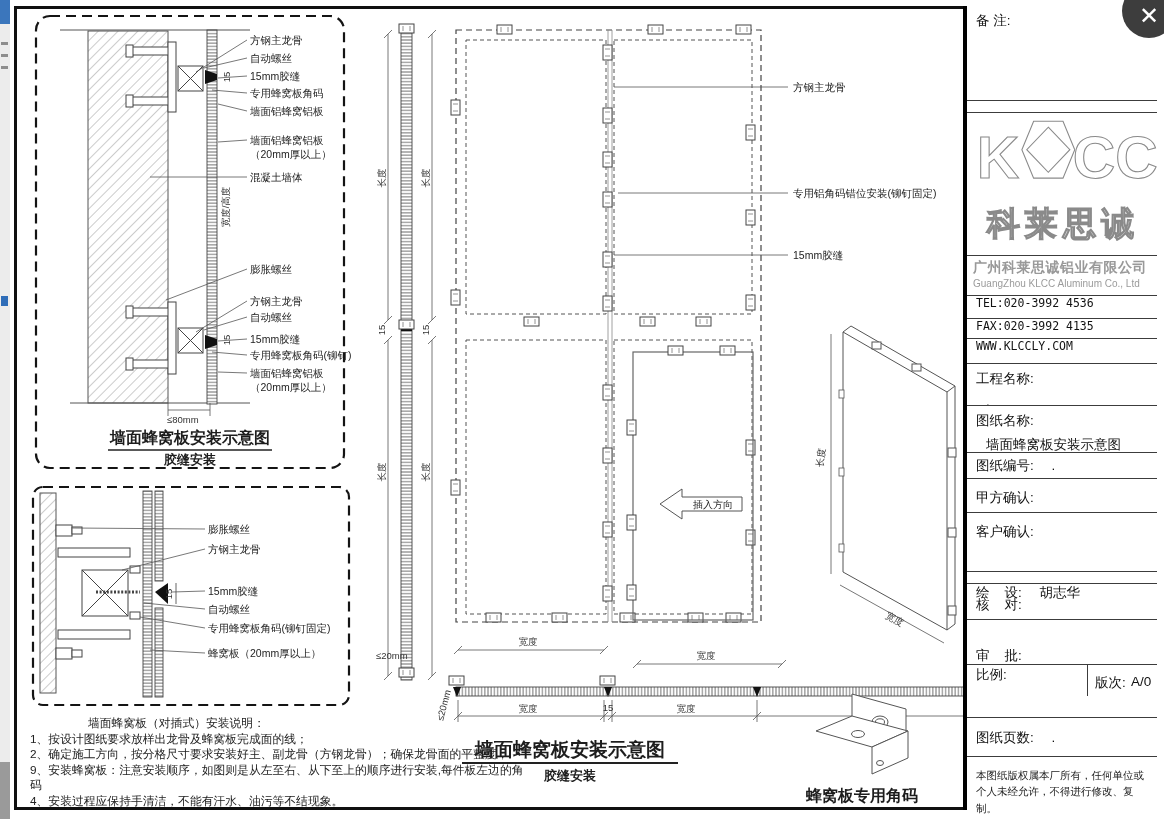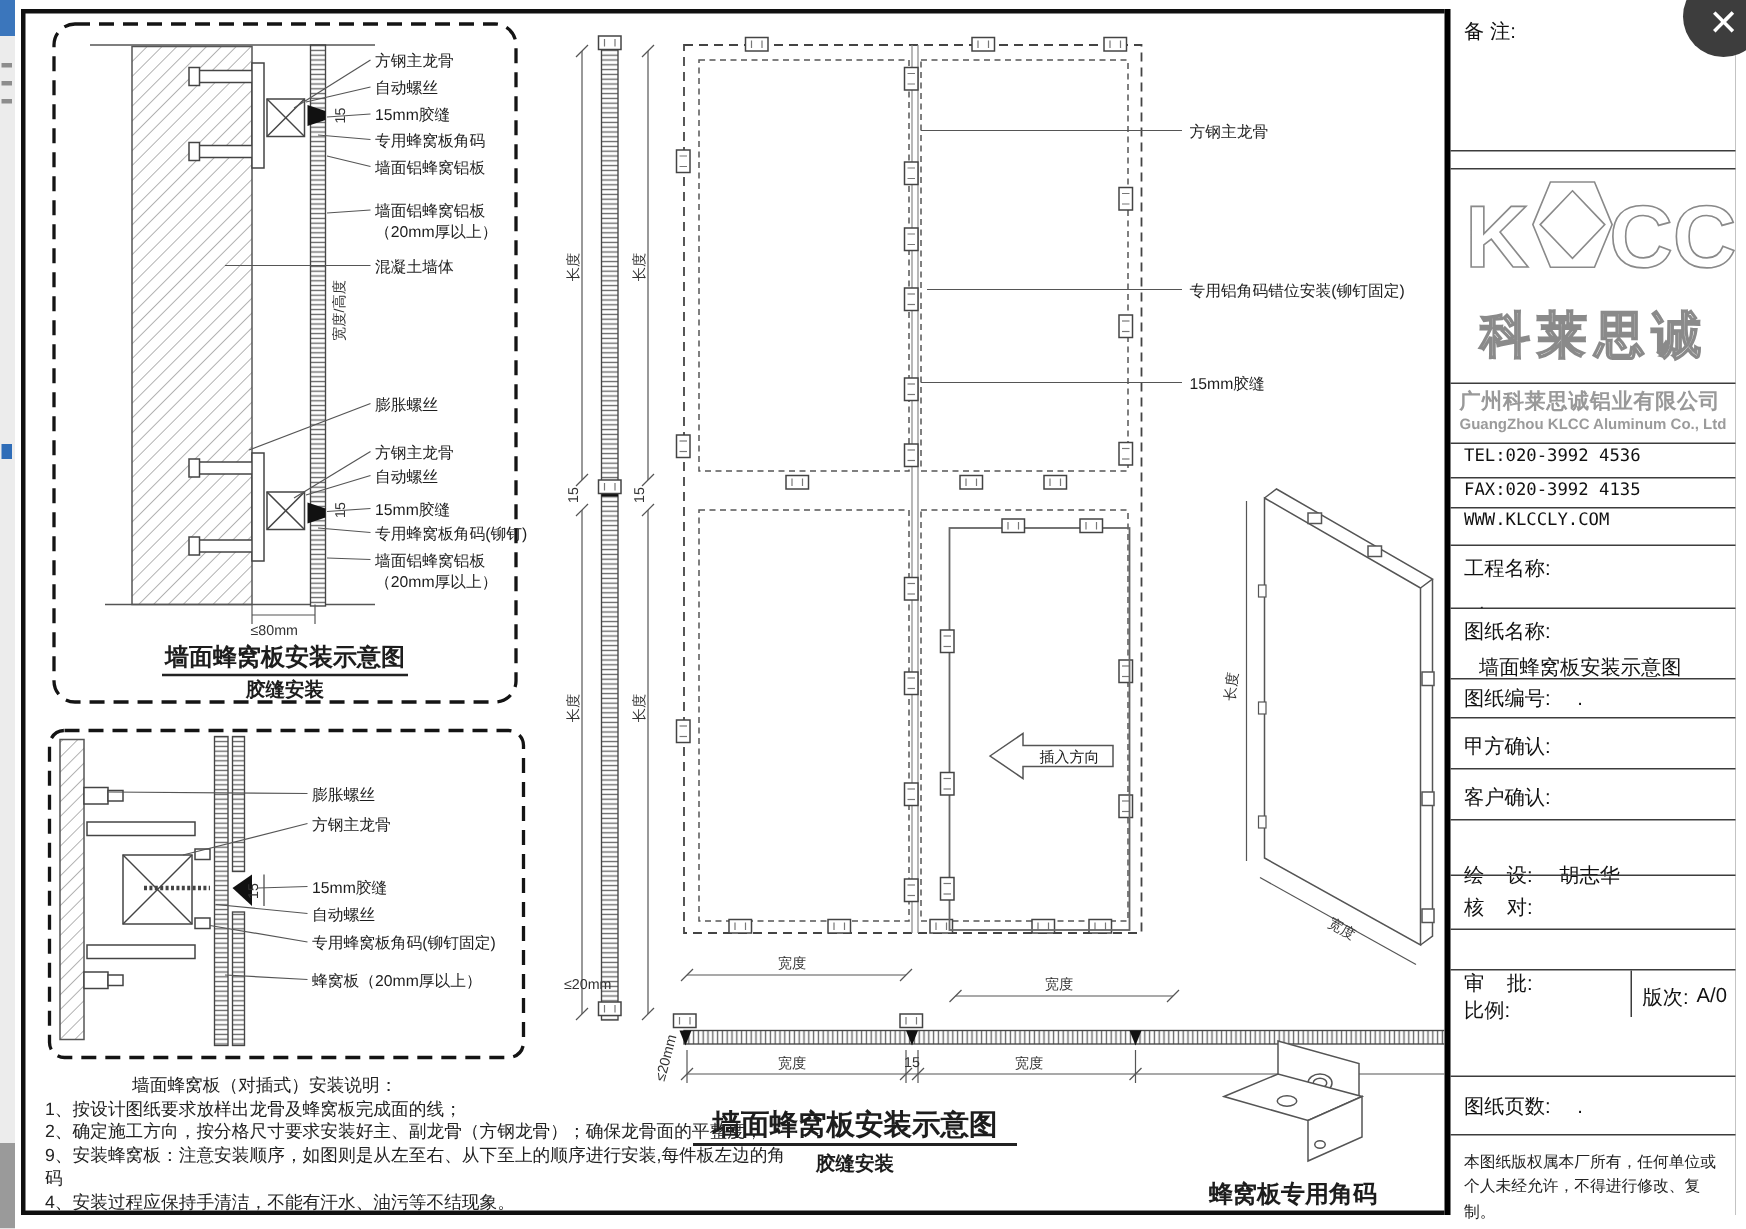--- a/index.html
+++ b/index.html
@@ -35,21 +35,21 @@
   #instructions .indent{padding-left:14px}
   
   #titleblock{left:963px;top:6px;width:194px;height:804px;border-left:4px solid #000000;box-sizing:border-box;background:#fff;z-index:2}
   .row{position:absolute;left:0;width:100%;border-top:1px solid #3c3c3c;box-sizing:border-box;padding:6px 9px;font-size:13.5px;color:#111}
   .row.first{border-top:none}
   .mono{font-family:"DejaVu Sans Mono","Liberation Mono",monospace;font-size:11.5px;padding-top:0}
   .pre{white-space:pre}
   .val{margin-left:14px}
   .subval{display:block;padding-left:10px;margin-top:6px}
   .company-cn{font-weight:bold;color:#999;font-size:14px;letter-spacing:.5px}
-  .company-en{font-weight:bold;color:#9b9b9b;font-size:10px;margin-top:1px}
+  .company-en{font-weight:normal;color:#9b9b9b;font-size:10px;margin-top:1px}
   .cell-div{position:absolute;top:0;bottom:0;left:120px;width:0;border-left:1px solid #3c3c3c}
   .cpy{font-size:10.5px;line-height:1.55;color:#222;padding-top:10px}
 </style>
 </head>
 <body>
 
 <div id="sliver" class="abs">
   <div class="blue-top"></div>
   <div class="mk" style="top:42px"></div>
   <div class="mk" style="top:54px"></div>
@@ -405,31 +405,31 @@
   <div class="row" style="top:446px;height:26px;padding-top:4px">
     <span>图纸编号:</span>
     <span class="val">.</span>
   </div>
   <div class="row" style="top:472px;height:34px;padding-top:10px">
     <span>甲方确认:</span>
   </div>
   <div class="row" style="top:506px;height:34px;padding-top:10px">
     <span>客户确认:</span>
   </div>
-  <div class="row" style="top:540px;height:37px;padding-top:28px">
+  <div class="row" style="top:565px;height:37px;padding-top:12px">
     <span class="pre">绘    设:</span>
     <span class="val">胡志华</span>
   </div>
   <div class="row" style="top:577px;height:36px;padding-top:12px">
     <span class="pre">核    对:</span>
   </div>
   <div class="row" style="top:613px;height:36px;padding-top:27px">
     <span class="pre">审    批:</span>
   </div>
-  <div class="row" style="top:640px;height:32px;padding-top:18px">
+  <div class="row" style="top:658px;height:32px;padding-top:1px">
     <span>比例:</span>
     <div class="cell-div"></div>
     <span style="position:absolute;left:128px;top:9px">版次:</span>
     <span style="position:absolute;left:164px;top:9px">A/0</span>
   </div>
   <div class="row" style="top:711px;height:39px;padding-top:11px">
     <span>图纸页数:</span>
     <span class="val">.</span>
   </div>
   <div class="row cpy" style="top:750px;height:54px">

